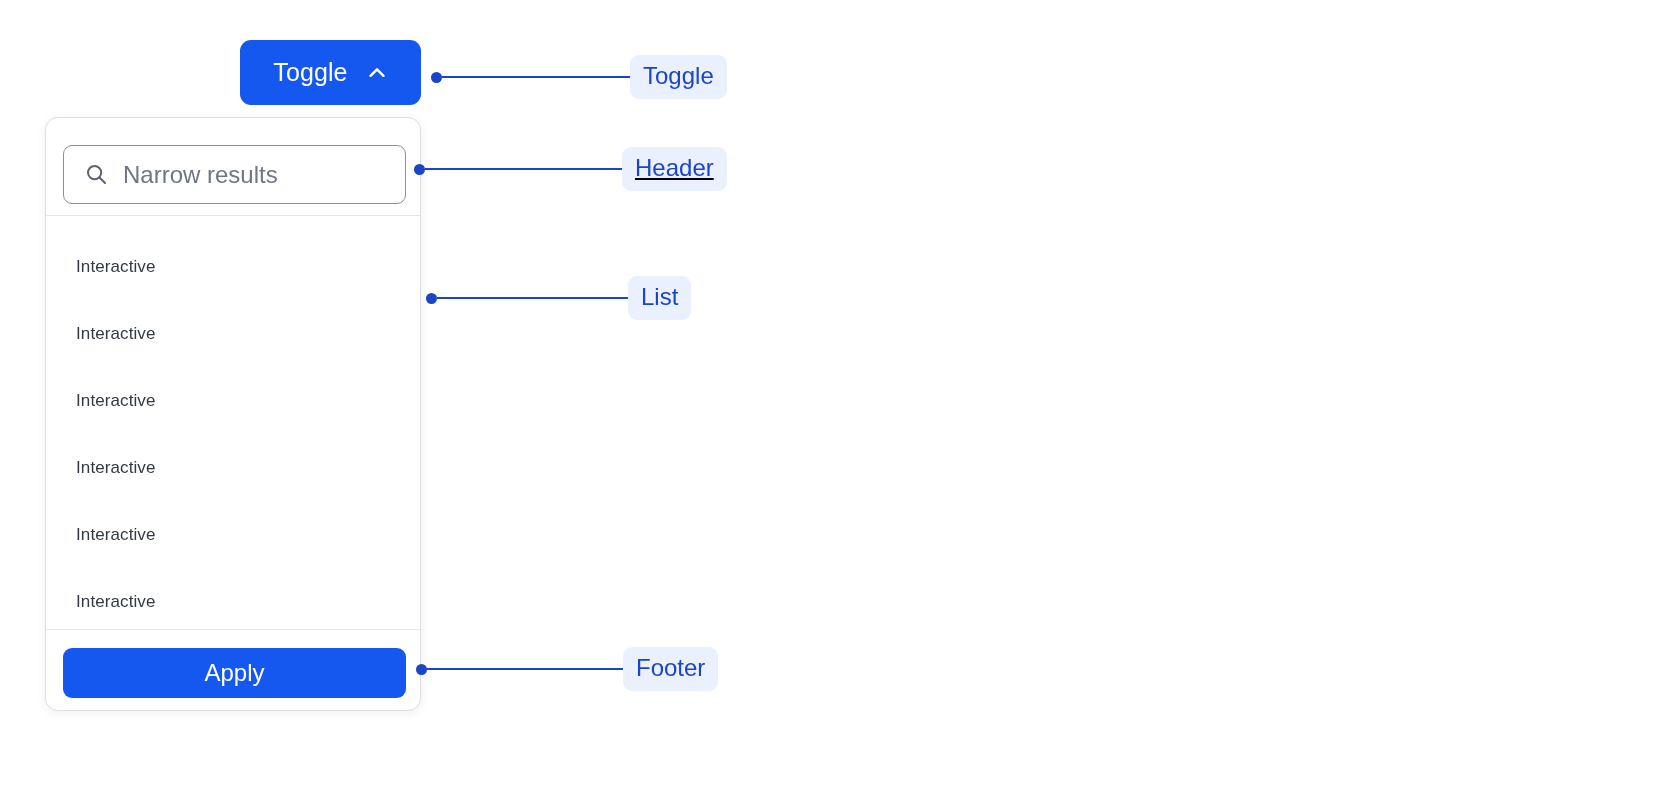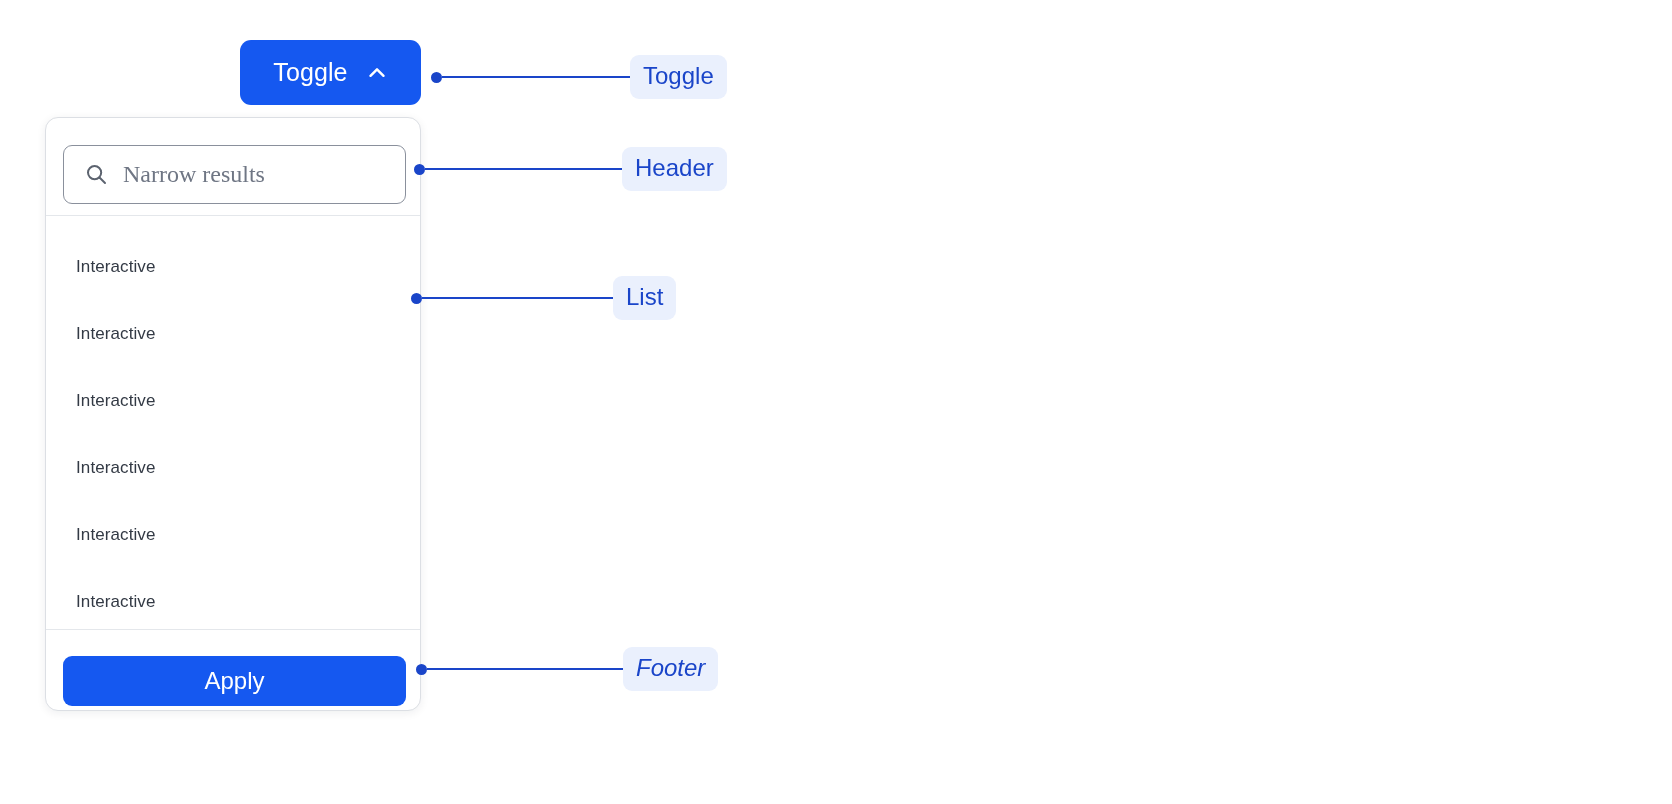--- a/index.html
+++ b/index.html
@@ -89,21 +89,21 @@
   .search-icon {
     display: block;
     width: 25px;
     height: 25px;
     flex: none;
   }
   .search-input {
     border: none;
     outline: none;
     background: transparent;
-    font-family: Liberation Serif, serif;
+    font-family: Liberation Sans, sans-serif;
     font-size: 24px;
     color: #333a45;
     width: 262px;
     height: 100%;
     padding: 0;
   }
   .search-input::placeholder {
     color: #6f7684;
     opacity: 1;
   }
@@ -126,21 +126,21 @@
     color: #333a45;
     line-height: 1;
     letter-spacing: .1px;
   }
 
   
   .panel-footer {
     flex: none;
     height: 81px;
     border-top: 1px solid #e4e7eb;
-    padding: 26px 17px 0 17px;
+    padding: 18px 17px 0 17px;
   }
   .apply-button {
     width: 343px;
     height: 50px;
     background: #1558f0;
     border: none;
     border-radius: 9px;
     color: #ffffff;
     font-family: "Liberation Sans", sans-serif;
     font-size: 24px;
@@ -177,27 +177,27 @@
     line-height: 1;
     padding: 9px 13px 11px 13px;
     border-radius: 9px;
     white-space: nowrap;
     margin-left: -1px;
   }
 
   .anno-toggle { left: 431px; top: 66px; }
   .anno-toggle .annotation-line { width: 189px; }
 
-  .anno-header { left: 414px; top: 158px; }
+  .anno-header { left: 414px; top: 158px; text-decoration: underline; }
   .anno-header .annotation-line { width: 198px; }
 
-  .anno-list   { left: 411px; top: 287px; }
+  .anno-list   { left: 426px; top: 287px; }
   .anno-list   .annotation-line { width: 192px; }
 
-  .anno-footer { left: 416px; top: 658px; font-style: italic; }
+  .anno-footer { left: 416px; top: 658px; }
   .anno-footer .annotation-line { width: 197px; }
 </style>
 </head>
 <body>
 
 <div id="stage">
 
   <button class="toggle-button">
     <span class="toggle-button-label">Toggle</span>
     <span class="chevron-up-icon">

